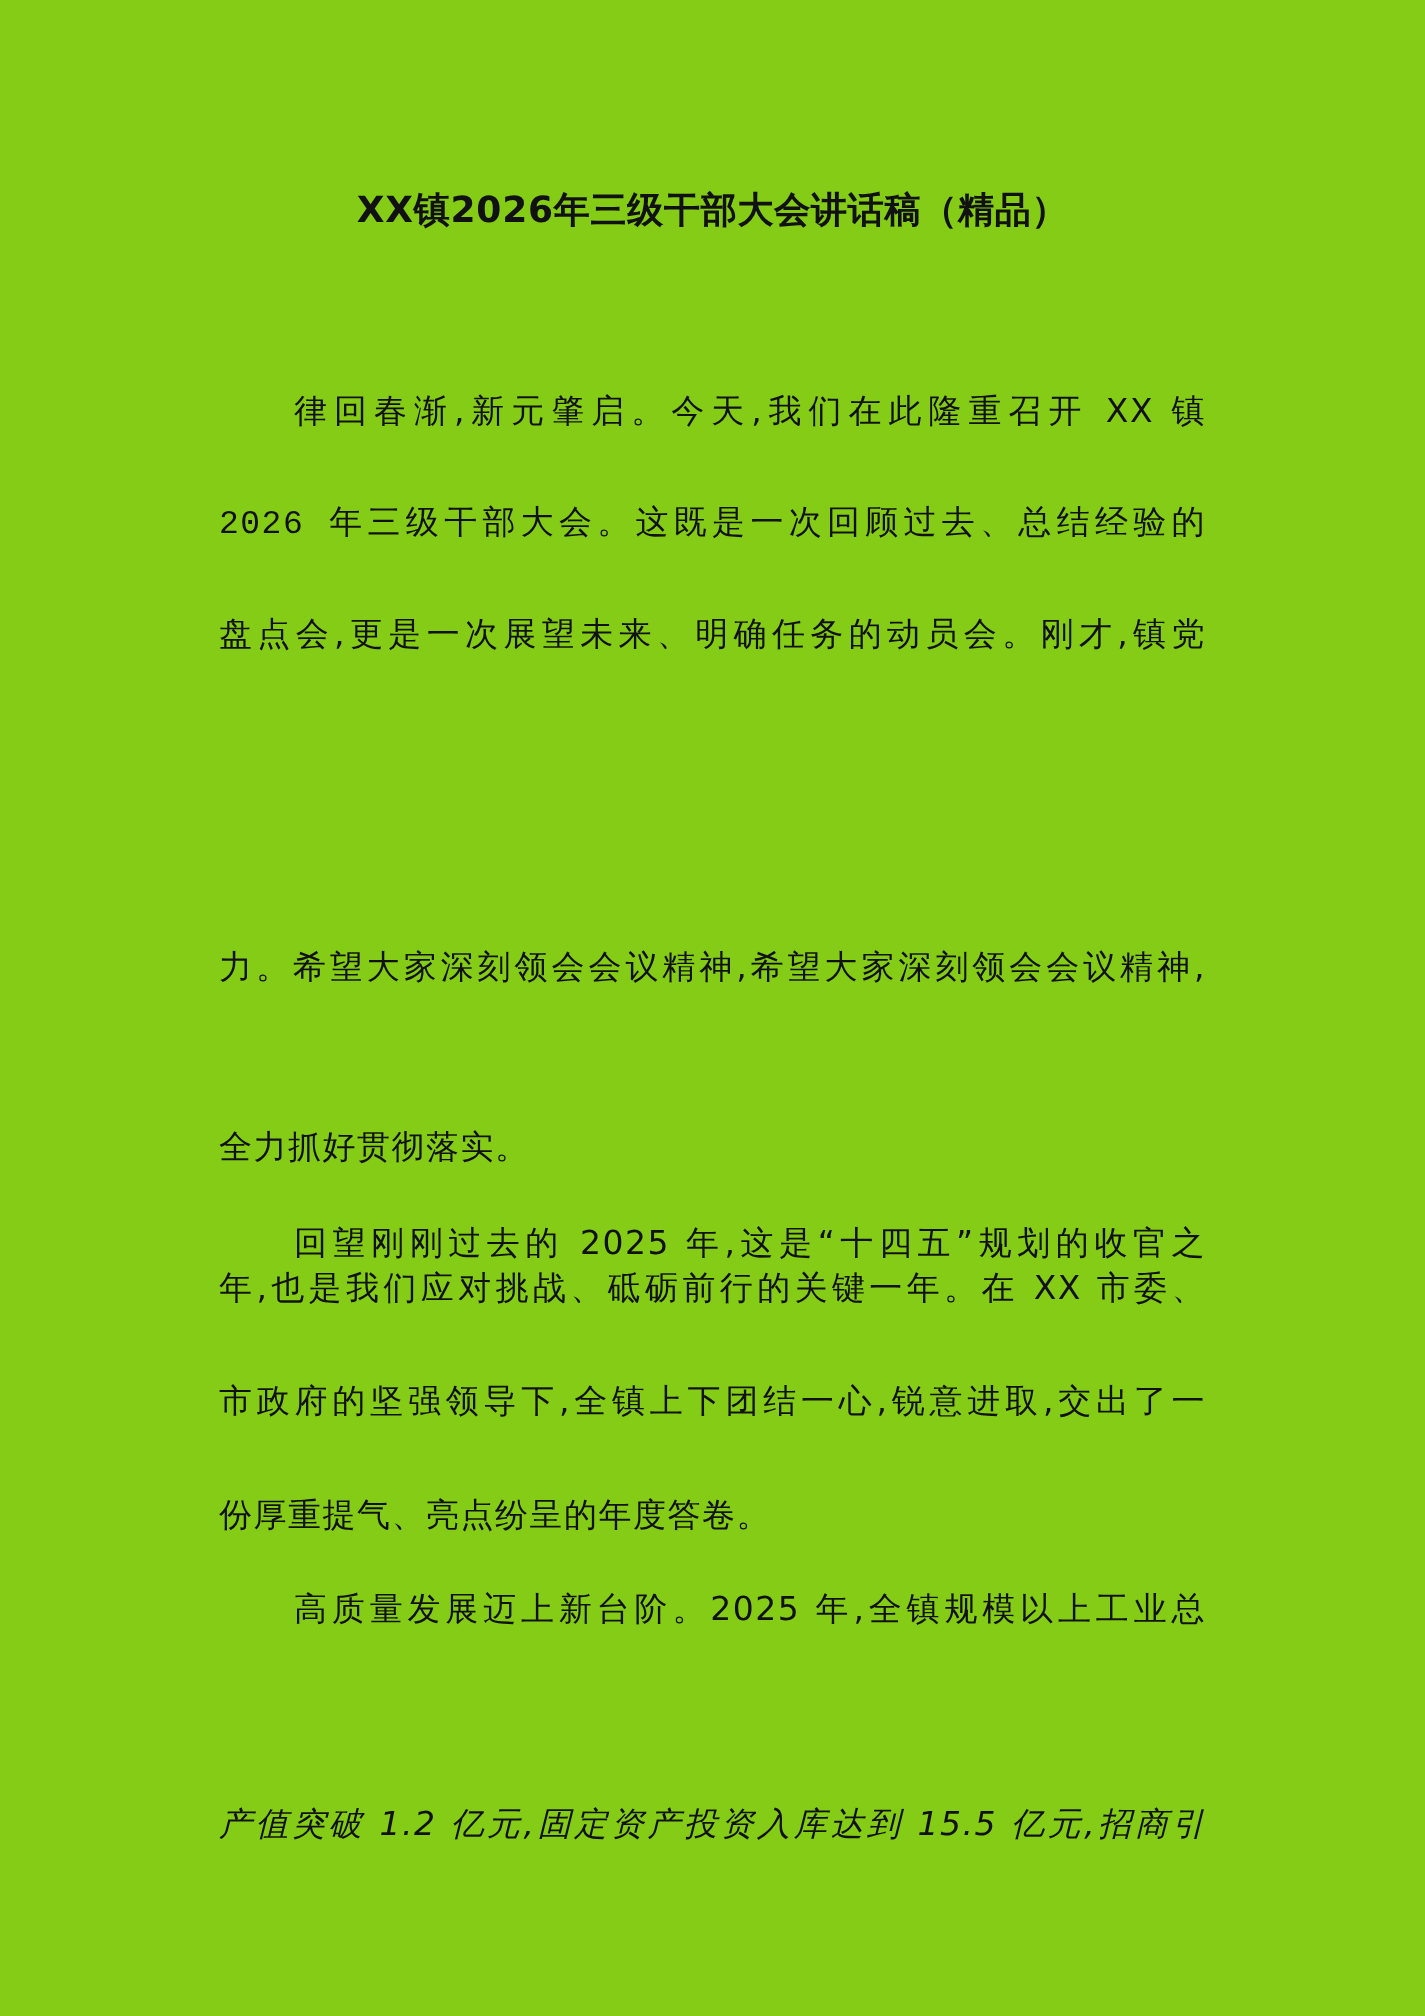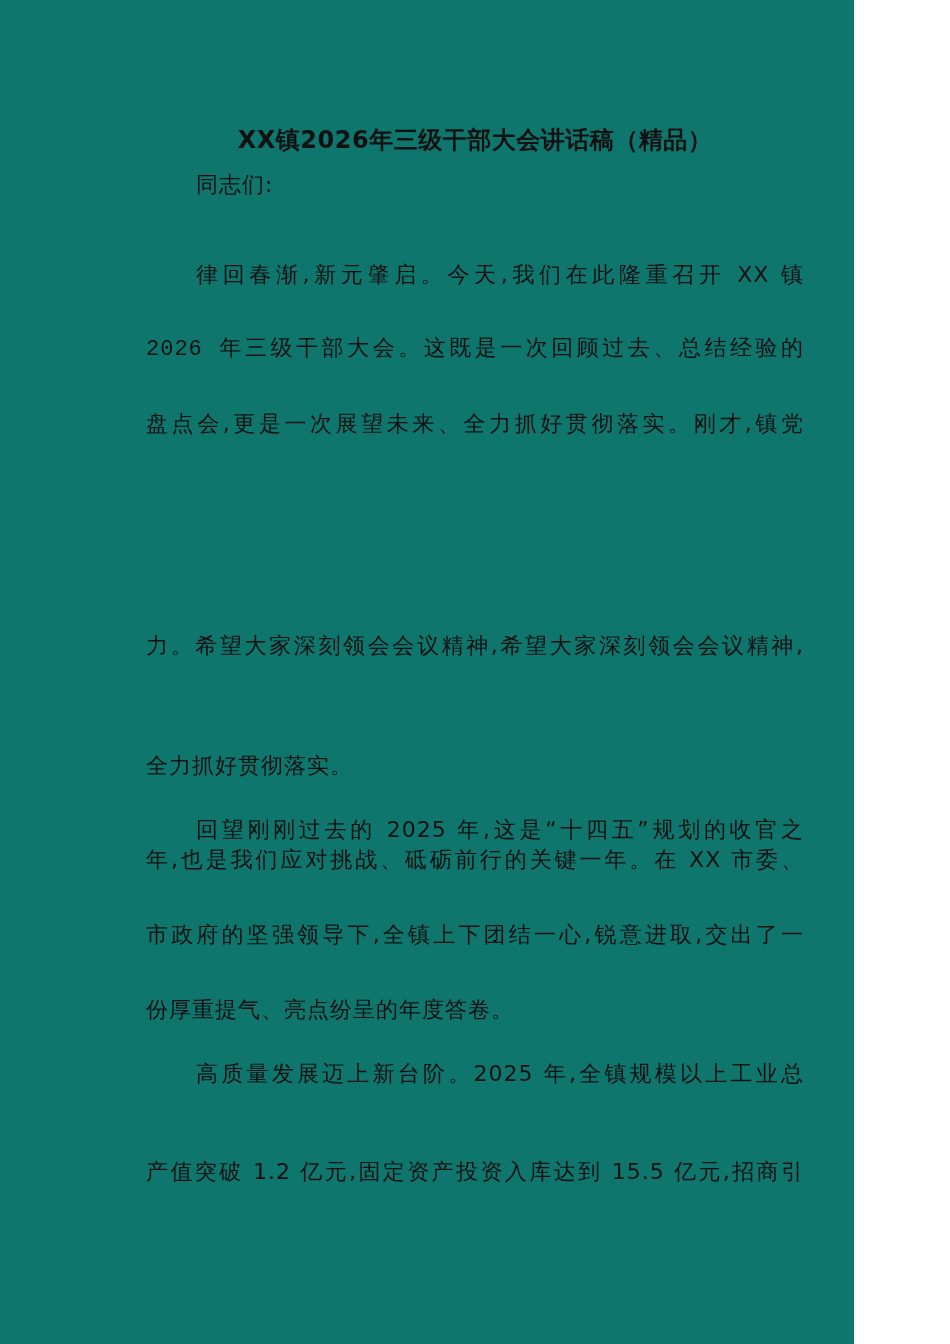--- a/index.html
+++ b/index.html
@@ -11,22 +11,22 @@
     width: 950px;
     height: 1344px;
     position: relative;
     overflow: hidden;
     font-family: "DejaVu Sans", "Liberation Sans", sans-serif;
     color: #111111;
   }
   .page {
     position: absolute;
     left: 0; top: 0;
-    width: 854px; height: 1344px;
-    background: #0f766e;
+    width: 950px; height: 1344px;
+    background: #84cc16;
   }
   .title {
     position: absolute;
     left: 0; width: 950px;
     top: 122px;
     text-align: center;
     font-size: 24px;
     font-weight: bold;
     letter-spacing: 0.5px;
     line-height: 36px;
@@ -51,28 +51,27 @@
   .line.last {
     text-align-last: left;
   }
 </style>
 </head>
 <body>
 
 <div class="page">
   <div class="title">XX镇2026年三级干部大会讲话稿（精品）</div>
 
-  <div class="line indent last" style="top:169px;">同志们:</div>
 
   <div class="line indent" style="top:259px;">律回春渐,新元肇启。今天,我们在此隆重召开 XX 镇</div>
   <div class="line" style="top:334px;font-family:Liberation Mono, monospace;">2026 年三级干部大会。这既是一次回顾过去、总结经验的</div>
-  <div class="line" style="top:408px;">盘点会,更是一次展望未来、全力抓好贯彻落实。刚才,镇党</div>
+  <div class="line" style="top:408px;">盘点会,更是一次展望未来、明确任务的动员会。刚才,镇党</div>
   <div class="line" style="top:630px;">力。希望大家深刻领会会议精神,希望大家深刻领会会议精神,</div>
   <div class="line last" style="top:706px;margin-top:44px;">全力抓好贯彻落实。</div>
 
   <div class="line indent" style="top:770px;margin-top:44px;">回望刚刚过去的 2025 年,这是“十四五”规划的收官之</div>
   <div class="line" style="top:844px;">年,也是我们应对挑战、砥砺前行的关键一年。在 XX 市委、</div>
   <div class="line" style="top:919px;">市政府的坚强领导下,全镇上下团结一心,锐意进取,交出了一</div>
   <div class="line last" style="top:994px;font-family:Liberation Serif, serif;">份厚重提气、亮点纷呈的年度答卷。</div>
 
   <div class="line indent" style="top:1058px;">高质量发展迈上新台阶。2025 年,全镇规模以上工业总</div>
-  <div class="line" style="top:1156px;">产值突破 1.2 亿元,固定资产投资入库达到 15.5 亿元,招商引</div>
+  <div class="line" style="top:1201px;font-style:italic;">产值突破 1.2 亿元,固定资产投资入库达到 15.5 亿元,招商引</div>
 </div>
 
 </body></html>

